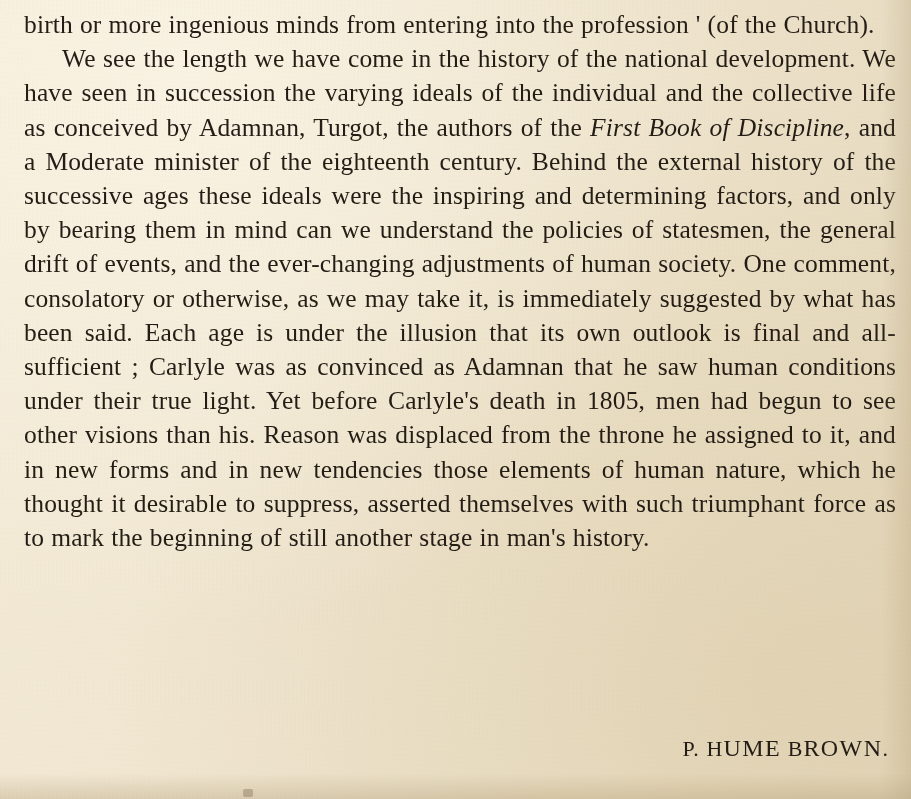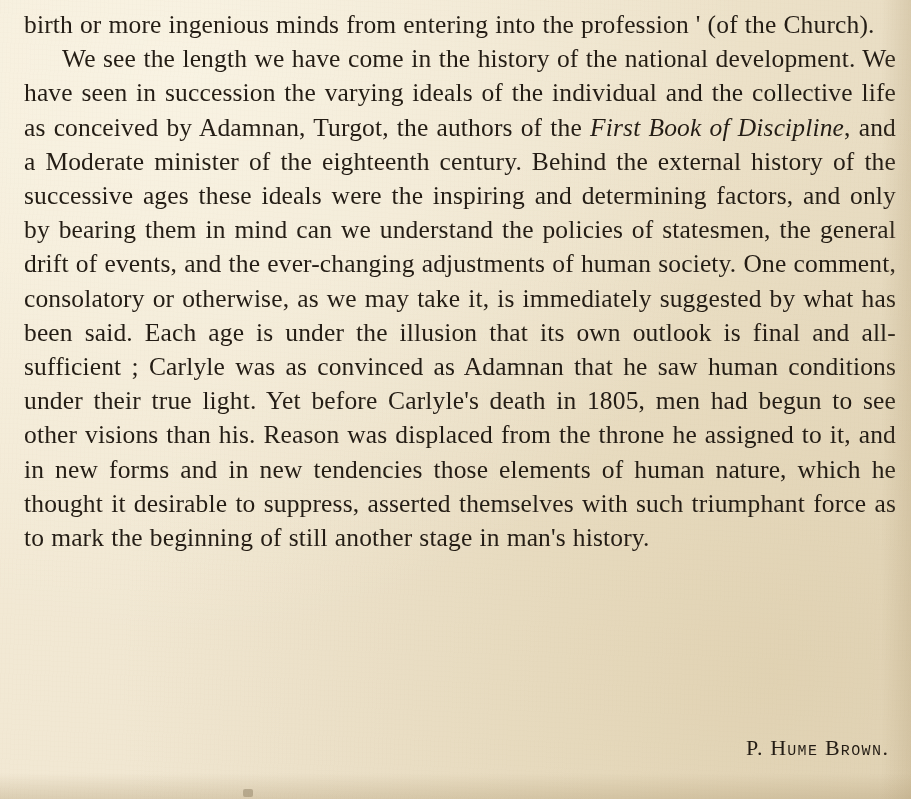--- a/index.html
+++ b/index.html
@@ -65,23 +65,22 @@
     top: 735px;
     color: #241d15;
     font-size: 22px;
     letter-spacing: 1.1px;
     white-space: nowrap;
   }
   .byline .initial {
     font-size: 22px;
   }
   .smallcaps {
-    font-size: 15px;
+    font-size: 24px;
     letter-spacing: 1.4px;
-    font-family: Liberation Mono, monospace;
   }
   .edge-mark {
     position: absolute;
     left: 243px;
     top: 789px;
     width: 10px;
     height: 8px;
     background: rgba(90,74,50,0.35);
     border-radius: 2px;
   }

